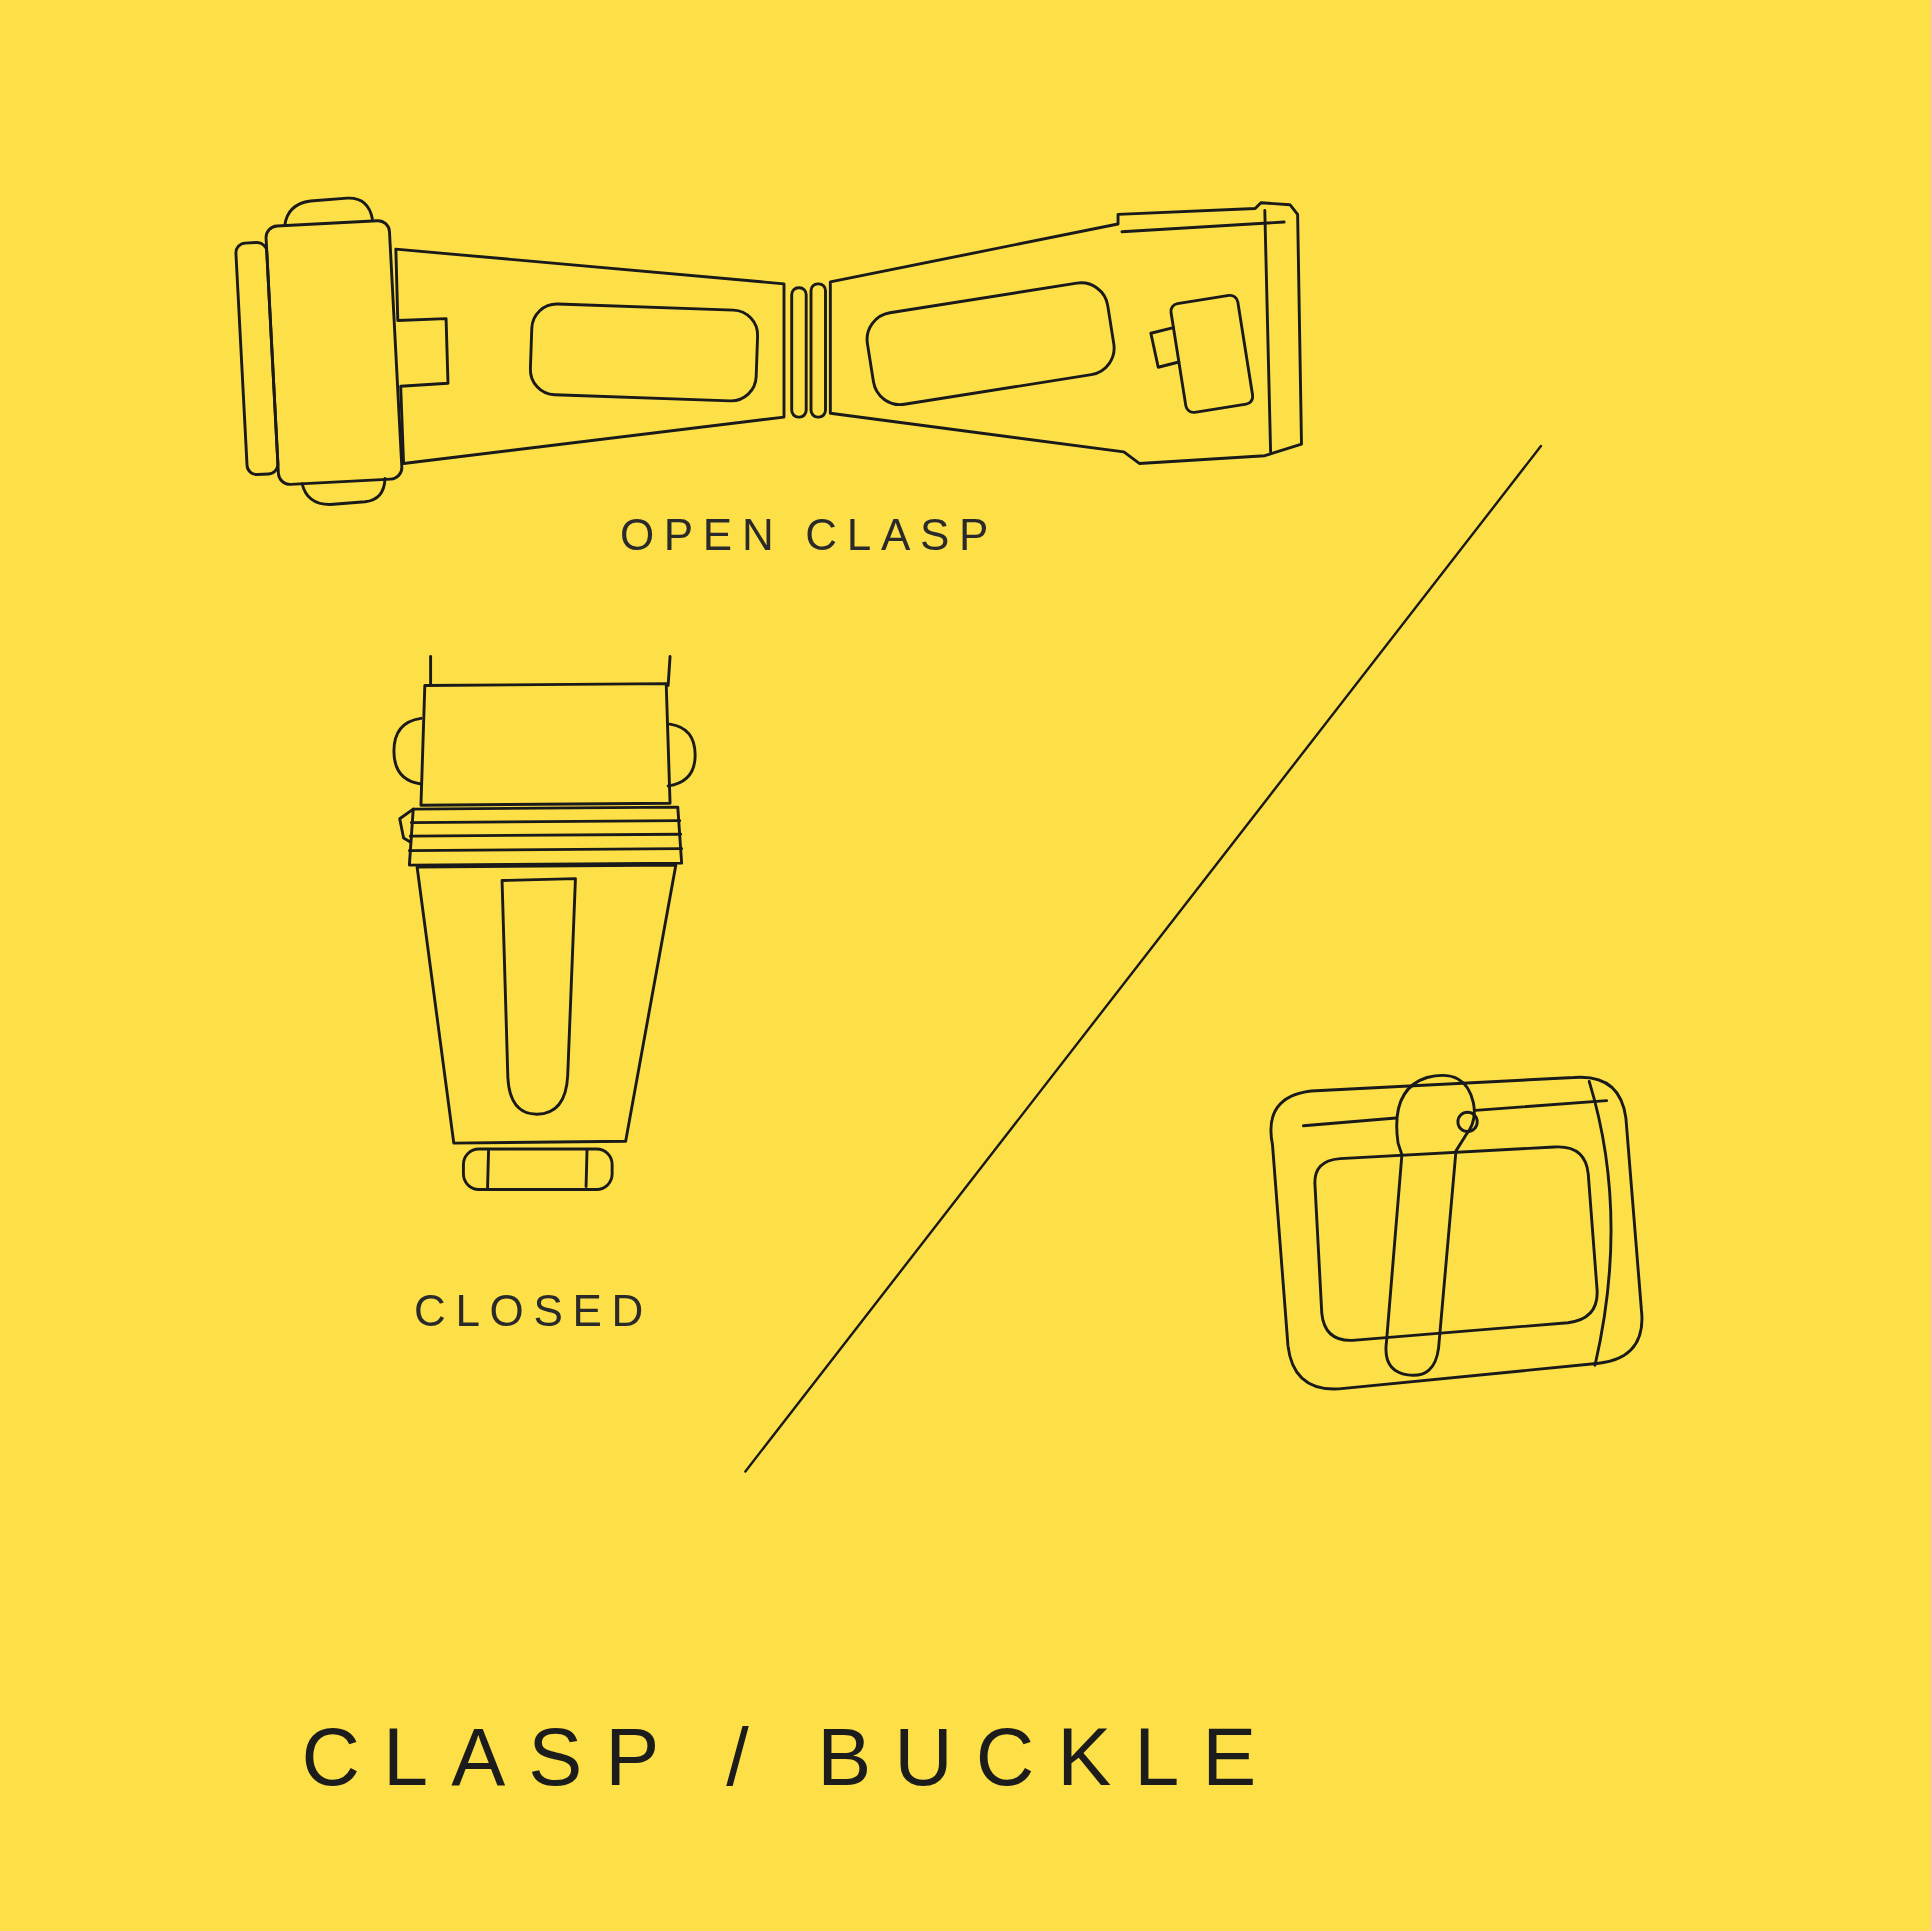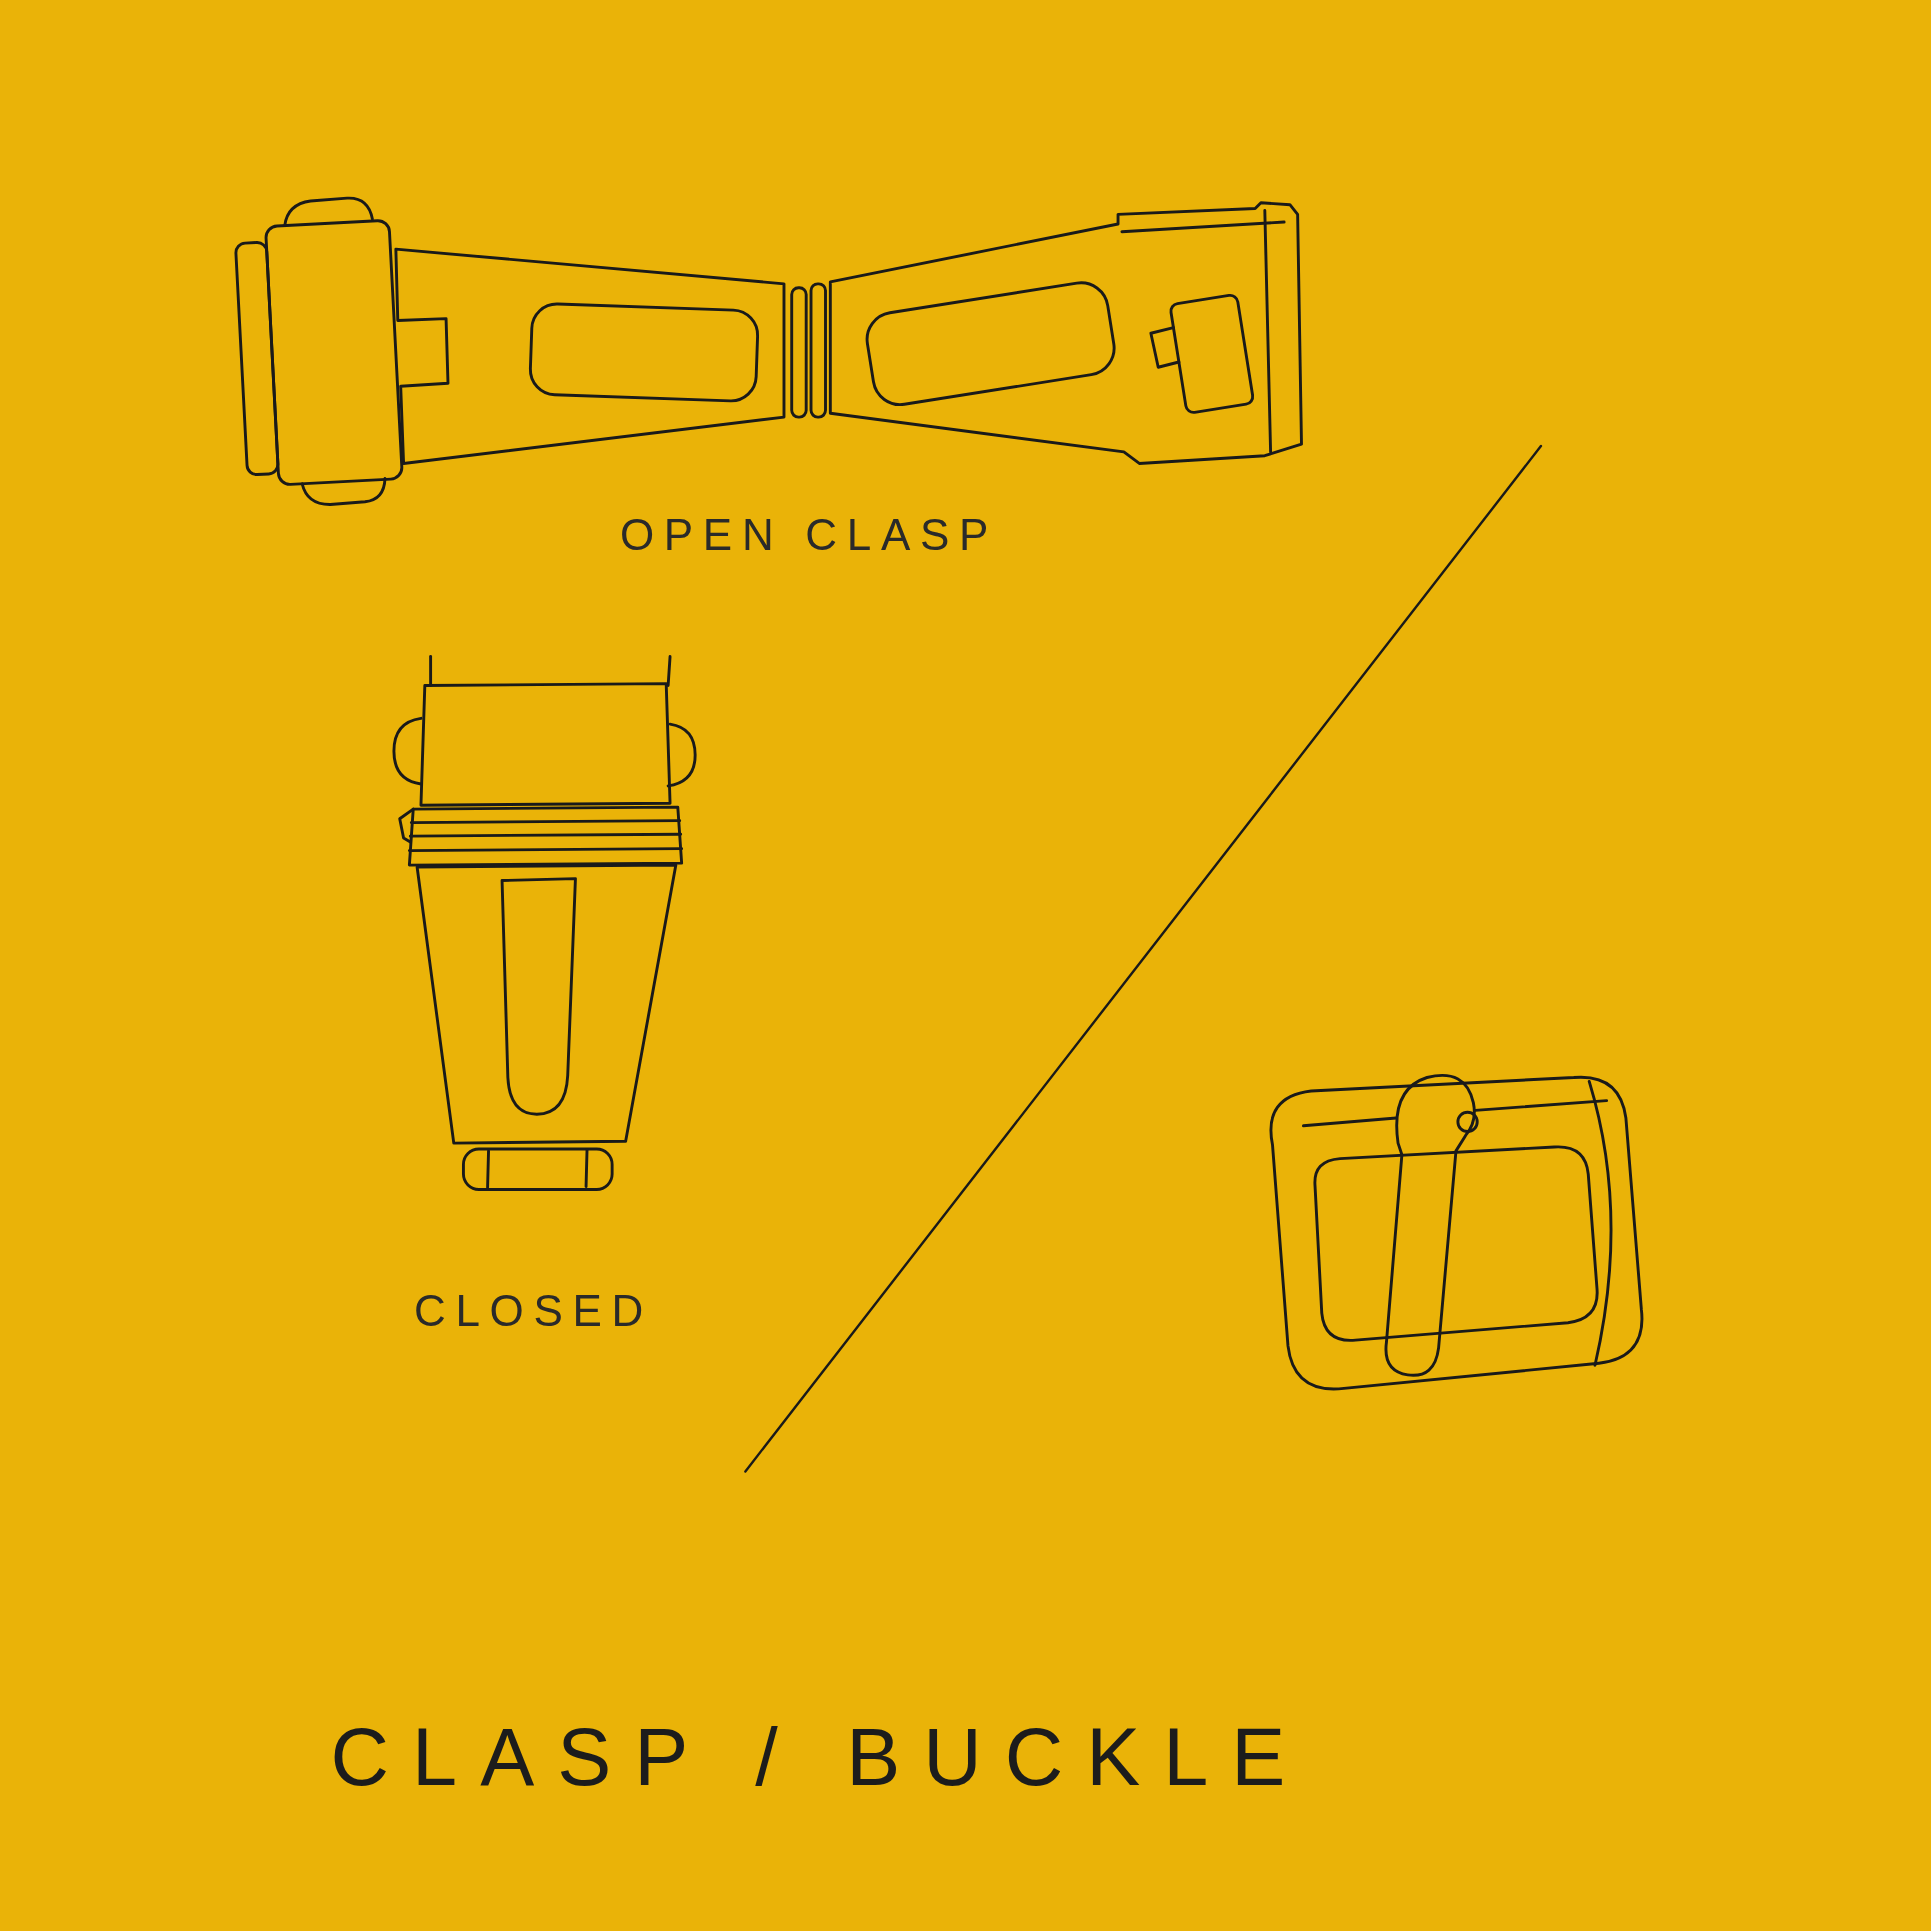--- a/index.html
+++ b/index.html
@@ -5,21 +5,21 @@
   html, body {
     margin: 0;
     padding: 0;
     background: #ffffff;
     font-family: "Liberation Sans", sans-serif;
   }
   .canvas {
     position: relative;
     width: 1931px;
     height: 1931px;
-    background: #eab308;
+    background: #fde047;
     overflow: hidden;
   }
   svg.art {
     position: absolute;
     left: 0;
     top: 0;
   }
   .caption {
     position: absolute;
     text-align: center;
@@ -42,21 +42,20 @@
   .big-title {
     position: absolute;
     left: 0;
     top: 1711px;
     width: 1581px;
     text-align: center;
     color: #1c1c1c;
     font-size: 81px;
     letter-spacing: 23px;
     font-weight: 400;
-    padding-left: 29px;
   }
 </style>
 </head>
 <body>
 
 <div class="canvas">
 
   <svg class="art" viewBox="0 0 2000 2000" width="1931" height="1931">
     <g stroke="#1a1a1a" stroke-width="3" fill="none" stroke-linejoin="round" stroke-linecap="round">
 

